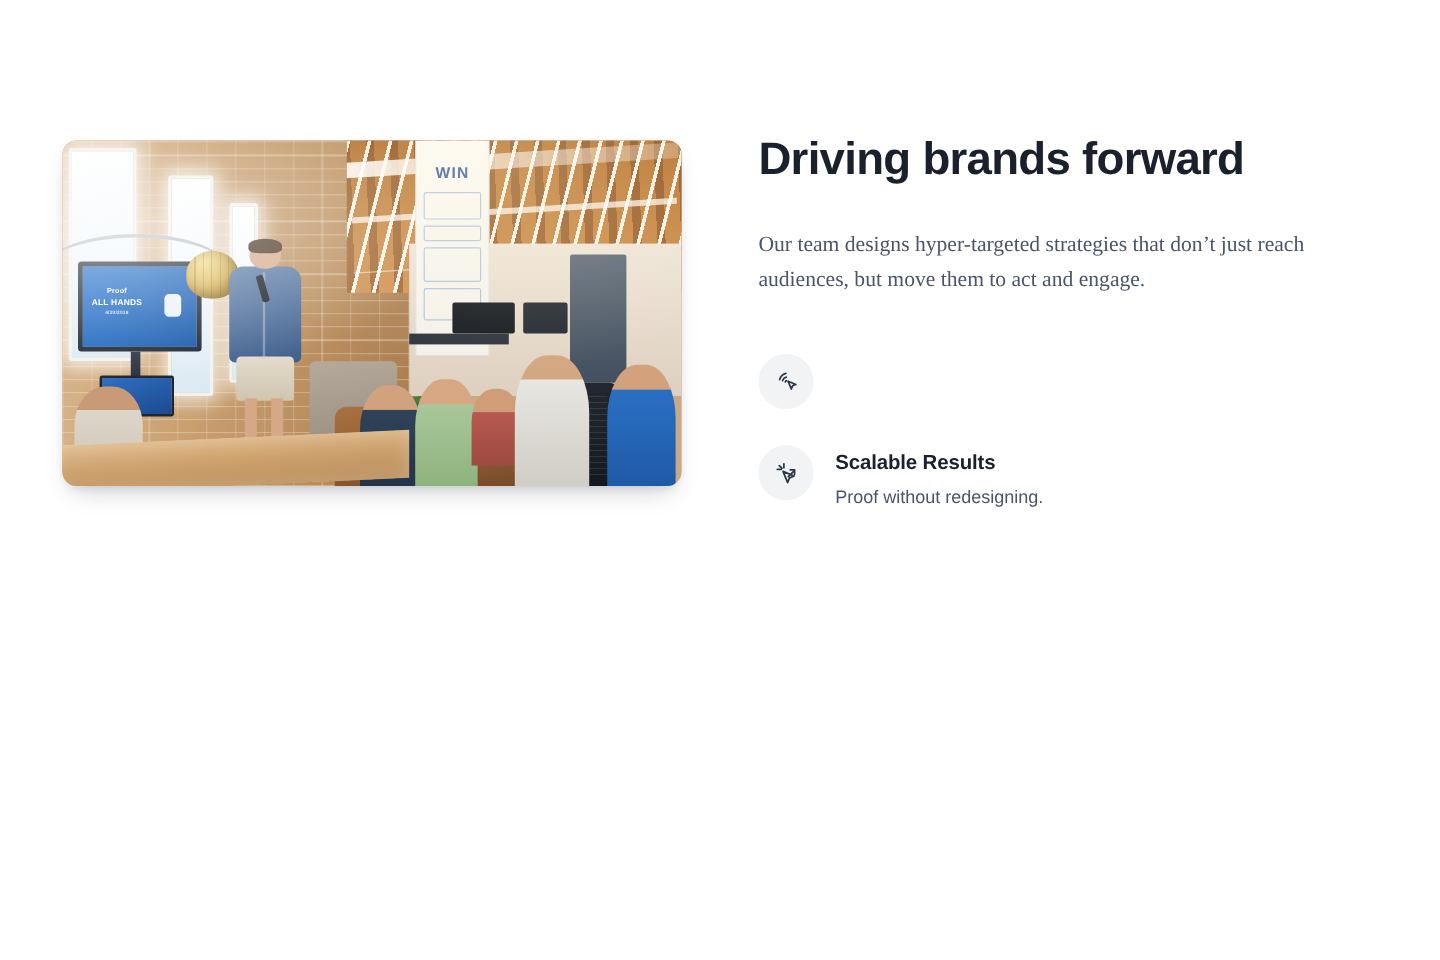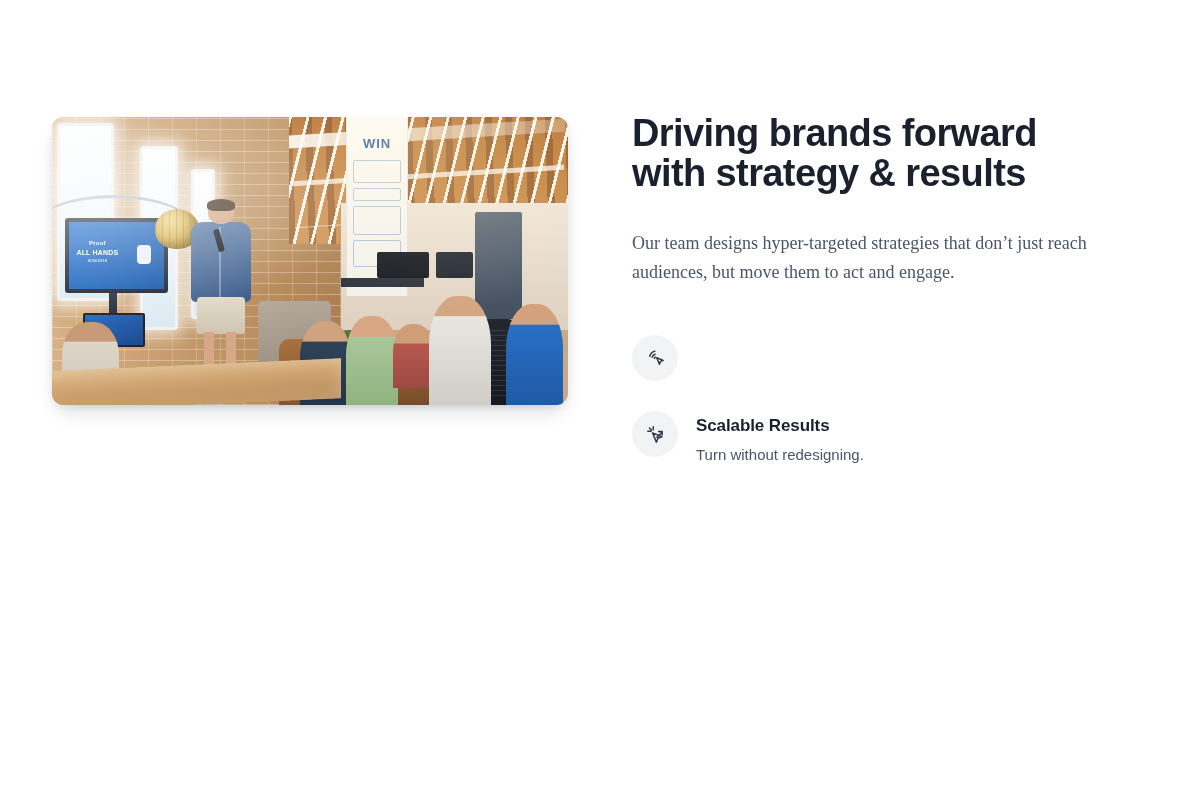--- a/index.html
+++ b/index.html
@@ -361,21 +361,20 @@
 
         <div class="ph-glow"></div>
       </div>
     </div>
   </div>
 
   <div class="copy-col">
 
     <h1 class="headline">
       <span class="ln">Driving brands forward</span>
-      <span class="ln">with strategy &amp; results</span>
     </h1>
 
     <p class="subcopy">Our team designs hyper-targeted strategies that don’t just reach audiences, but move them to act and engage.</p>
 
     <div class="features">
 
       <div class="feature">
         <span class="feat-badge">
           <span>
             <svg width="21" height="21" viewBox="0 0 24 24" fill="none" stroke="#2d3748" stroke-width="1.7" stroke-linecap="round" stroke-linejoin="round">
@@ -396,19 +395,19 @@
               <path d="M5.0 4.6l2.5 2.5"></path>
               <path d="M9.4 3.0v3.6"></path>
               <path d="M8.6 10.1l10.6 4.4-4.4 1.8-1.8 4.4-4.4-10.6z"></path>
               <path d="M13.6 15.1l5.6-5.6"></path>
               <path d="M15.6 8.7h4v4"></path>
             </svg>
           </span>
         </span>
         <span class="feat-body">
           <span class="feat-title">Scalable Results</span>
-          <span class="feat-desc" style="display:block;">Turn without redesigning.</span>
+          <span class="feat-desc" style="display:block;">Proof without redesigning.</span>
         </span>
       </div>
 
     </div>
   </div>
 </div>
 
 </body></html>

